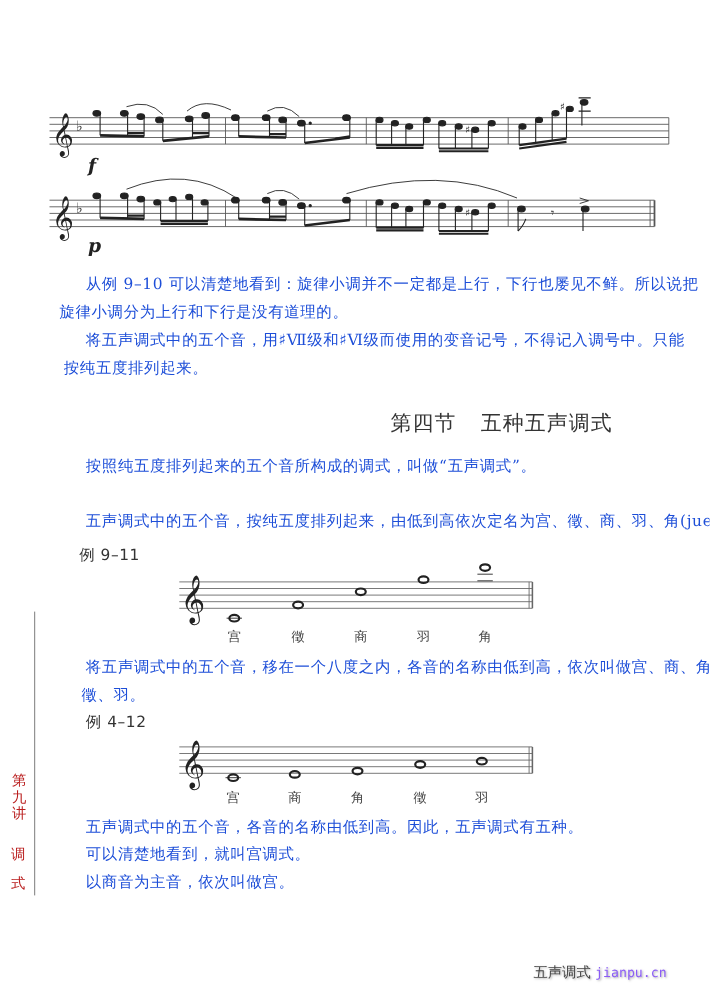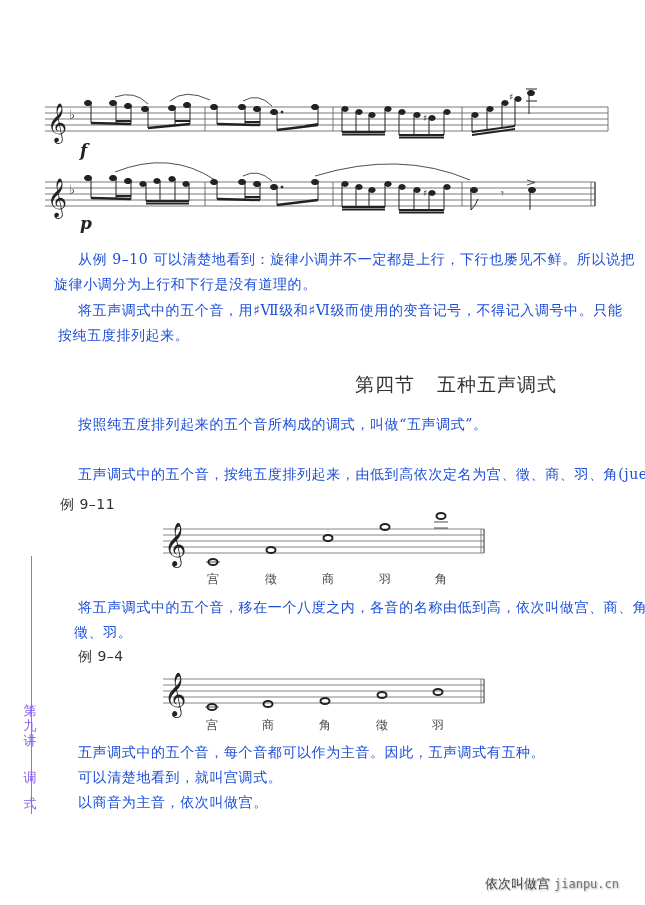--- a/index.html
+++ b/index.html
@@ -6,25 +6,25 @@
     body { width: 645px; height: 905px; position: relative; overflow: hidden;
            font-family: "DejaVu Serif", "Liberation Serif", serif; color: #2a2a2a; }
     .abs { position: absolute; }
     .para { position: absolute; font-size: 14px; line-height: 22px; letter-spacing: 0.6px; color: #1d4ed8; white-space: nowrap; }
     .title { position: absolute; left: 0; width: 524px; top: 372px; text-align: right;
              font-size: 19px; letter-spacing: 1px; color: #333; margin-left: 33px; }
     .title .gap { display: inline-block; width: 22px; }
     .example-label { position: absolute; font-size: 14px; color: #333; letter-spacing: 0.5px; }
     .example-label .num { font-family: "DejaVu Sans", "Liberation Sans", sans-serif; }
     .side-rule { position: absolute; left: 31px; top: 556px; width: 1px; height: 258px; background: #888; }
-    .side-text { position: absolute; left: 10px; font-size: 13px; color: #8b5cf6; line-height: 15px; width: 16px; text-align: center; margin-left: 12px; }
+    .side-text { position: absolute; left: 10px; font-size: 13px; color: #b91c1c; line-height: 15px; width: 16px; text-align: left; }
     .note-label { position: absolute; font-size: 12px; color: #444; width: 20px; text-align: center; }
     .watermark { position: absolute; left: 485px; top: 875px; font-size: 13px; color: #444;
                  font-family: "DejaVu Sans", "Liberation Sans", sans-serif; text-shadow: 1px 1px 2px #aaa; }
-    .watermark .site { color: #737373; font-family: "DejaVu Sans Mono", "Liberation Mono", monospace; font-size: 12px; margin-left: 4px; }
+    .watermark .site { color: #8b5cf6; font-family: "DejaVu Sans Mono", "Liberation Mono", monospace; font-size: 12px; margin-left: 4px; }
     svg text { font-family: "DejaVu Serif", "Liberation Serif", serif; }
   </style>
 </head>
 <body>
 
 <svg class="abs" style="left:0;top:80px" width="645" height="165" viewBox="0 80 645 165">
 
   <g stroke="#555" stroke-width="0.8">
     <line x1="45" y1="107" x2="608" y2="107"></line>
     <line x1="45" y1="113" x2="608" y2="113"></line>
@@ -204,21 +204,21 @@
 <div class="para" style="left:54px;top:273px">旋律小调分为上行和下行是没有道理的。</div>
 <div class="para" style="left:78px;top:299px">将五声调式中的五个音，用♯Ⅶ级和♯Ⅵ级而使用的变音记号，不得记入调号中。只能</div>
 <div class="para" style="left:58px;top:324px">按纯五度排列起来。</div>
 
 <div class="title">
   <span>第四节</span><span class="gap"></span><span>五种五声调式</span>
 </div>
 
 <div class="para" style="left:78px;top:413px">按照纯五度排列起来的五个音所构成的调式，叫做“五声调式”。</div>
 <div class="para" style="left:78px;top:463px">五声调式中的五个音，按纯五度排列起来，由低到高依次定名为宫、徵、商、羽、角(jue)。</div>
-<div class="example-label" style="left:60px;top:496px">
+<div class="example-label" style="left:72px;top:496px">
   <span>例</span> <span class="num">9–11</span>
 </div>
 
 <svg class="abs" style="left:150px;top:505px" width="350" height="85" viewBox="150 505 350 85">
   <g stroke="#666" stroke-width="0.8">
     <line x1="163" y1="529" x2="484" y2="529"></line>
     <line x1="163" y1="535" x2="484" y2="535"></line>
     <line x1="163" y1="541" x2="484" y2="541"></line>
     <line x1="163" y1="547" x2="484" y2="547"></line>
     <line x1="163" y1="553" x2="484" y2="553"></line>
@@ -239,21 +239,21 @@
 </svg>
 <div class="note-label" style="left:203px;top:571px">宫</div>
 <div class="note-label" style="left:261px;top:571px">徵</div>
 <div class="note-label" style="left:318px;top:571px">商</div>
 <div class="note-label" style="left:375px;top:571px">羽</div>
 <div class="note-label" style="left:431px;top:571px">角</div>
 
 <div class="para" style="left:78px;top:596px">将五声调式中的五个音，移在一个八度之内，各音的名称由低到高，依次叫做宫、商、角、</div>
 <div class="para" style="left:74px;top:621px">徵、羽。</div>
 <div class="example-label" style="left:78px;top:648px">
-  <span>例</span> <span class="num">9–4</span>
+  <span>例</span> <span class="num">4–12</span>
 </div>
 
 <svg class="abs" style="left:150px;top:660px" width="350" height="80" viewBox="150 660 350 80">
   <g stroke="#666" stroke-width="0.8">
     <line x1="163" y1="679" x2="484" y2="679"></line>
     <line x1="163" y1="685" x2="484" y2="685"></line>
     <line x1="163" y1="691" x2="484" y2="691"></line>
     <line x1="163" y1="697" x2="484" y2="697"></line>
     <line x1="163" y1="703" x2="484" y2="703"></line>
     <line x1="481" y1="679" x2="481" y2="703"></line>
@@ -268,26 +268,26 @@
     <ellipse cx="382" cy="695" rx="4.5" ry="3"></ellipse>
     <ellipse cx="438" cy="692" rx="4.5" ry="3"></ellipse>
   </g>
 </svg>
 <div class="note-label" style="left:202px;top:717px">宫</div>
 <div class="note-label" style="left:258px;top:717px">商</div>
 <div class="note-label" style="left:315px;top:717px">角</div>
 <div class="note-label" style="left:372px;top:717px">徵</div>
 <div class="note-label" style="left:428px;top:717px">羽</div>
 
-<div class="para" style="left:78px;top:741px">五声调式中的五个音，每个音都可以作为主音。因此，五声调式有五种。</div>
+<div class="para" style="left:78px;top:741px">五声调式中的五个音，各音的名称由低到高。因此，五声调式有五种。</div>
 <div class="para" style="left:78px;top:766px">可以清楚地看到，就叫宫调式。</div>
 <div class="para" style="left:78px;top:791px">以商音为主音，依次叫做宫。</div>
 
 <div class="side-rule"></div>
 <div class="side-text" style="top:703px">
   <span style="display:block;word-break:break-all;width:14px;margin:0 auto;">第九讲</span>
 </div>
 <div class="side-text" style="top:770px">调</div>
 <div class="side-text" style="top:796px">式</div>
 
 <div class="watermark">
-  <span>依次叫做宫</span><span class="site">jianpu.cn</span>
+  <span>五声调式</span><span class="site">jianpu.cn</span>
 </div>
 
 </body></html>

